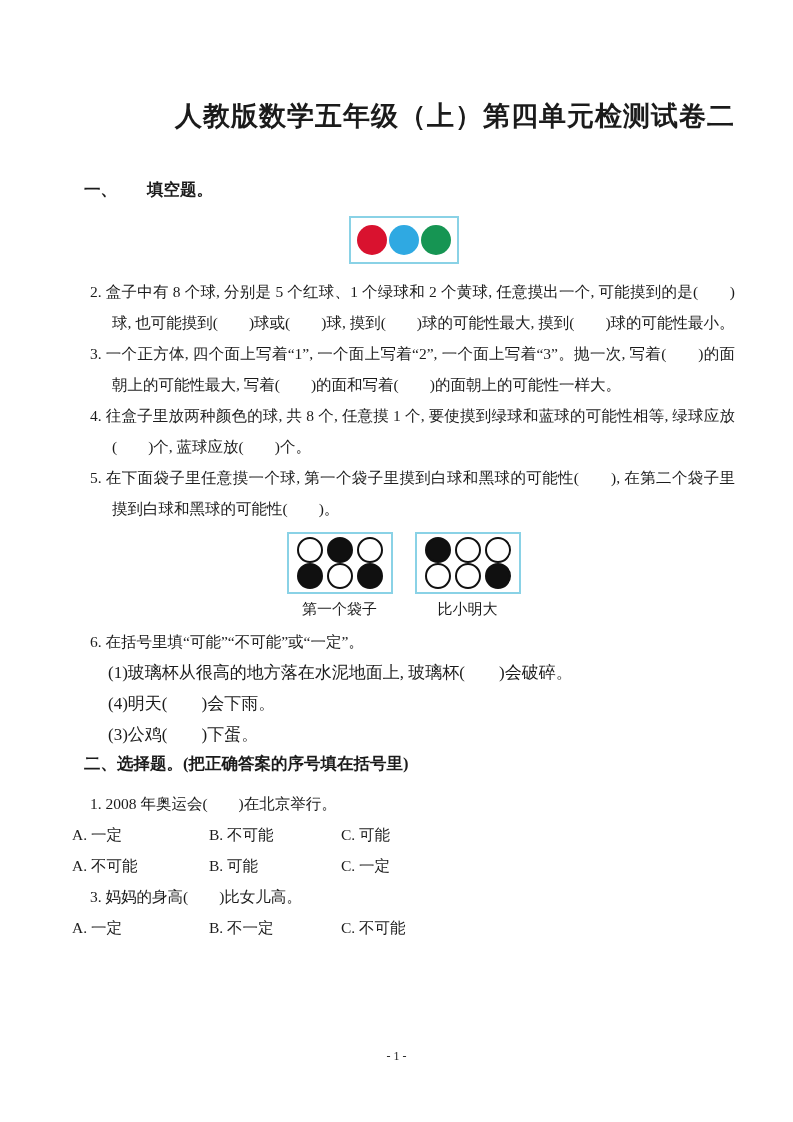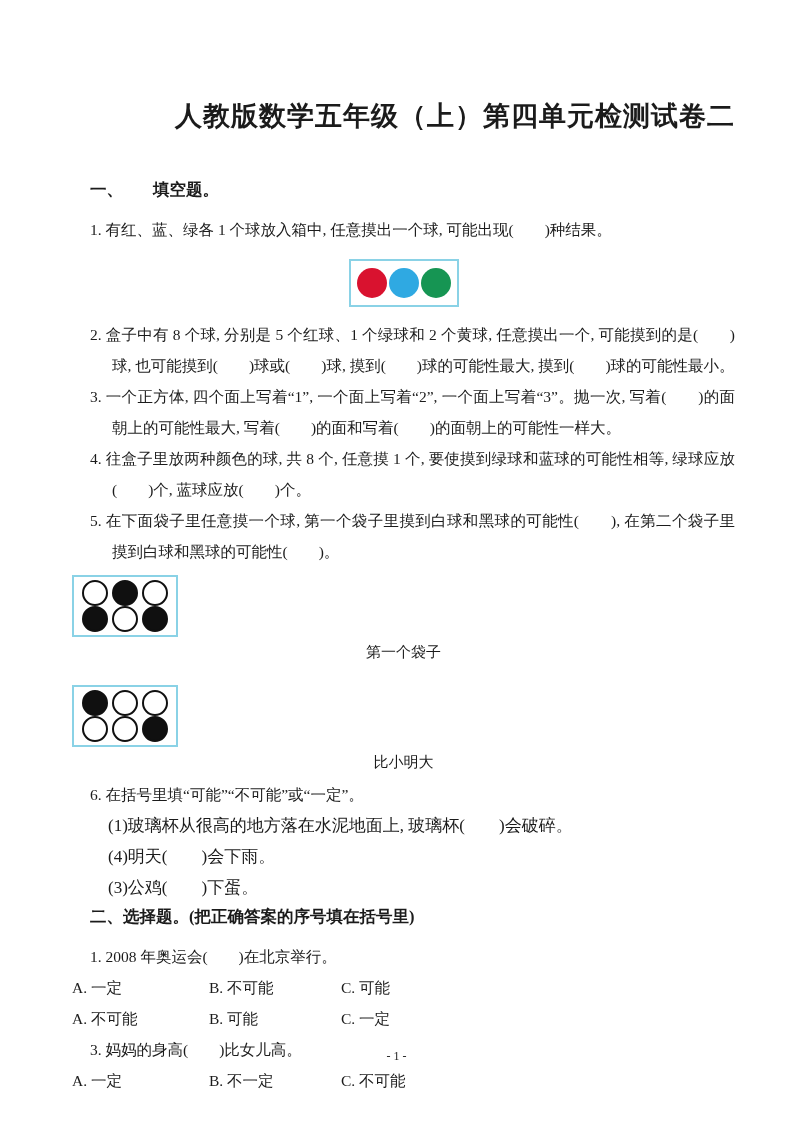--- a/index.html
+++ b/index.html
@@ -19,21 +19,21 @@
     font-weight: bold;
     letter-spacing: 1px;
     line-height: 40px;
     margin: 0 0 42px 0;
   }
 
   .sec-heading {
     font-size: 16.5px;
     font-weight: bold;
     line-height: 24px;
-    margin: 0 0 12px 18px;
+    margin: 0 0 12px 12px;
   }
   .sec-heading .sec-num-gap { display: inline-block; margin-right: 30px; }
 
   .item {
     font-size: 15.5px;
     line-height: 31px;
     text-align: justify;
     margin: 0;
     padding-left: 40px;
     text-indent: -22px;
@@ -50,21 +50,21 @@
     border: 2px solid #8ad2e6;
     background: #ffffff;
     display: flex;
     align-items: center;
     padding: 7px 6px;
     gap: 2px;
   }
   .ball { width: 30px; height: 30px; border-radius: 50%; }
 
   
-  .bags-row { display: flex; justify-content: center; gap: 22px; margin: 8px 0 6px 0; flex-direction: column; }
+  .bags-row { display: flex; justify-content: center; gap: 22px; margin: 8px 0 6px 0; }
   .bag { text-align: center; }
   .bag-box {
     width: 106px; height: 62px;
     border: 2px solid #8ad2e6;
     background: #ffffff;
     display: grid;
     grid-template-columns: repeat(3, 1fr);
     align-items: center;
     justify-items: center;
     padding: 3px 6px;
@@ -98,21 +98,20 @@
 <body>
 
 <div class="content">
 
   <h1 class="doc-title">人教版数学五年级（上）第四单元检测试卷二</h1>
 
   <div class="sec-heading">
     <span class="sec-num-gap">一、</span><span>填空题。</span>
   </div>
 
-  <p class="item">1. 有红、蓝、绿各 1 个球放入箱中, 任意摸出一个球, 可能出现(　　)种结果。</p>
 
   <div class="balls-figure">
     <div class="balls-box">
         <div class="ball" style="background: rgb(217, 18, 47);"></div>
         <div class="ball" style="background: rgb(47, 169, 226);"></div>
         <div class="ball" style="background: rgb(22, 149, 83);"></div>
       </div>
   </div>
 
   <p class="item">2. 盒子中有 8 个球, 分别是 5 个红球、1 个绿球和 2 个黄球, 任意摸出一个, 可能摸到的是(　　)球, 也可能摸到(　　)球或(　　)球, 摸到(　　)球的可能性最大, 摸到(　　)球的可能性最小。</p>

